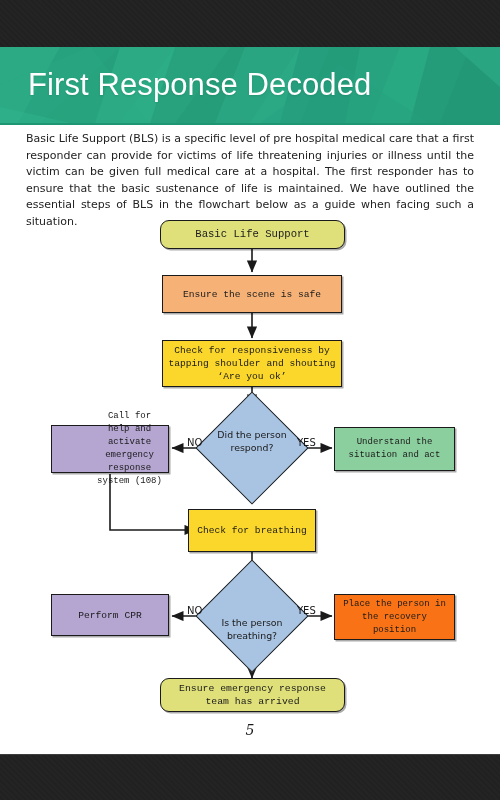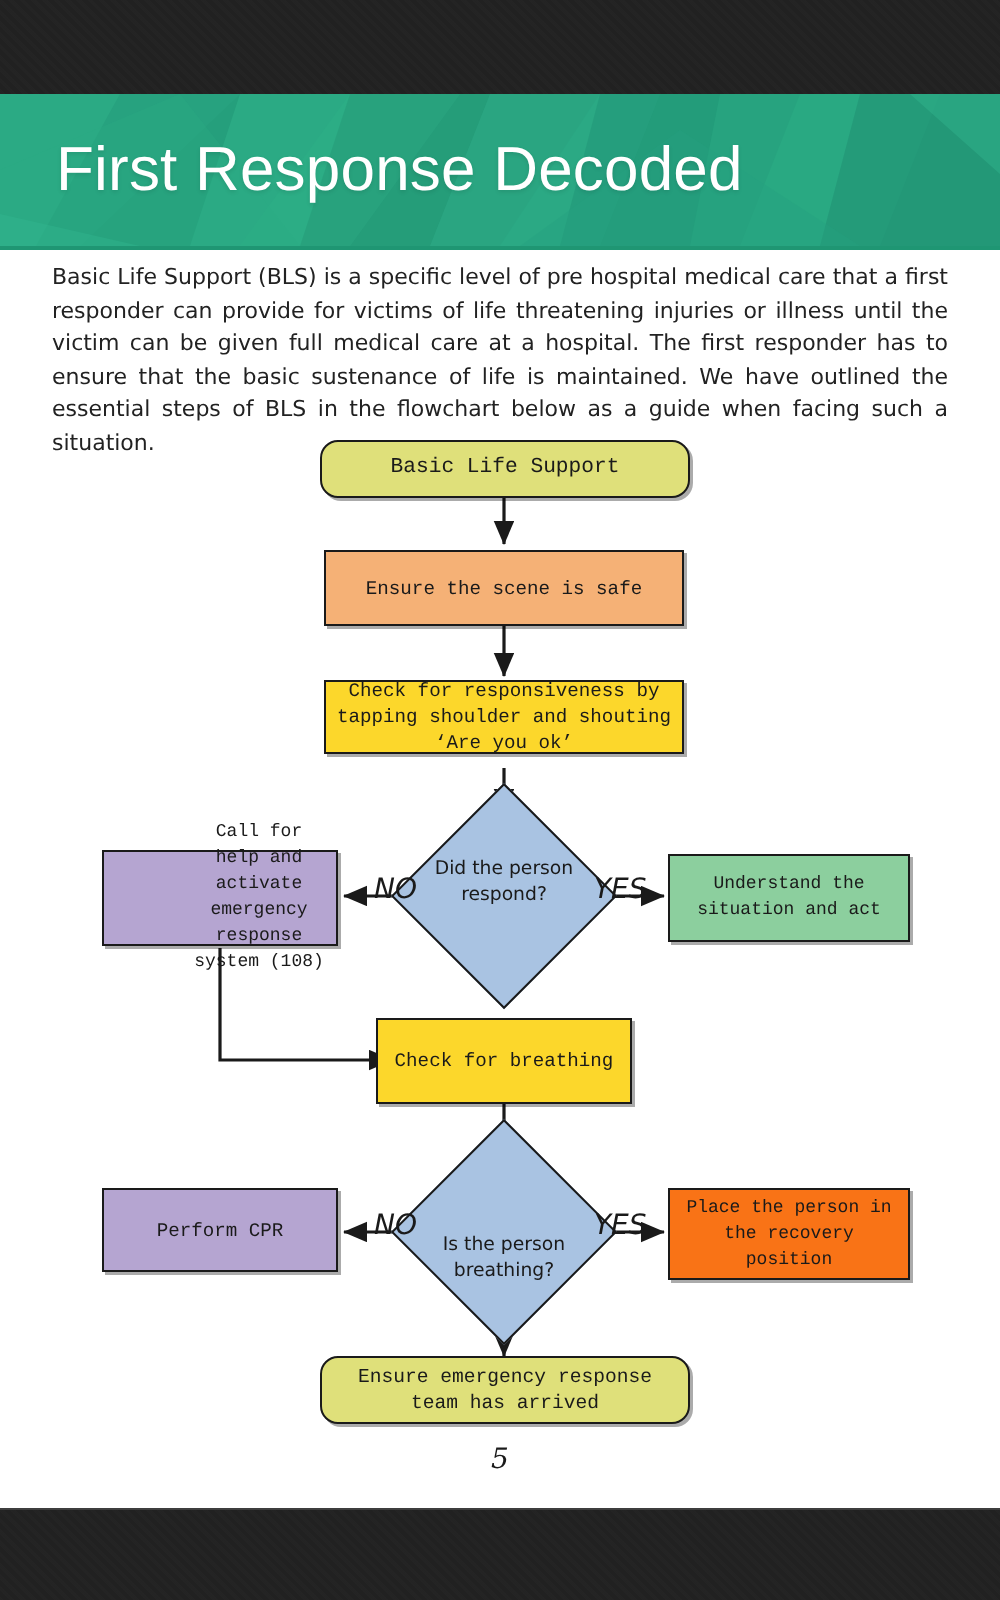--- a/index.html
+++ b/index.html
@@ -83,23 +83,22 @@
   .diamond-label{
     position:absolute;
     width:86px;
     text-align:center;
     font-family:"DejaVu Sans", sans-serif;
     font-size:9.4px;line-height:12.5px;color:#1a1a1a;
   }
   .edgelabel{
     position:absolute;
     font-family:"DejaVu Sans", sans-serif;
-    font-size:14px;
+    font-size:10px;
     color:#1a1a1a;
-    font-style:italic;
   }
   .pagenum{
     position:absolute;left:0;top:722px;width:500px;text-align:center;
     font-family:"DejaVu Serif", serif;
     font-style:italic;
     font-size:14px;color:#1a1a1a;
   }
   .conn{position:absolute;left:0;top:0;width:500px;height:800px;pointer-events:none;}
 </style>
 </head>
@@ -164,21 +163,21 @@
   <div class="chart">
 
     <div class="node n-terminator" style="left:160px;top:220px;width:185px;height:29px;background:#dfe07a;font-size:10.6px;">
       <span>Basic Life Support</span>
     </div>
 
     <div class="node" style="left:162px;top:275px;width:180px;height:38px;background:#f5b176;font-size:9.6px;">
       <span>Ensure the scene is safe</span>
     </div>
 
-    <div class="node" style="left:162px;top:340px;width:180px;height:37px;background:#fcd72b;font-size:9.6px;">
+    <div class="node" style="left:162px;top:340px;width:180px;height:47px;background:#fcd72b;font-size:9.6px;">
       <span>Check for responsiveness by tapping shoulder and shouting ‘Are you ok’</span>
     </div>
 
     <div class="diamond" style="left:212px;top:408px;"></div>
     <div class="diamond-label" style="left:209px;top:429px;">Did the person respond?</div>
 
     <div class="node" style="left:51px;top:425px;width:118px;height:48px;background:#b5a5d1;font-size:9px;padding-left:44px;">
       <span>Call for help and activate emergency response system (108)</span>
     </div>
 

